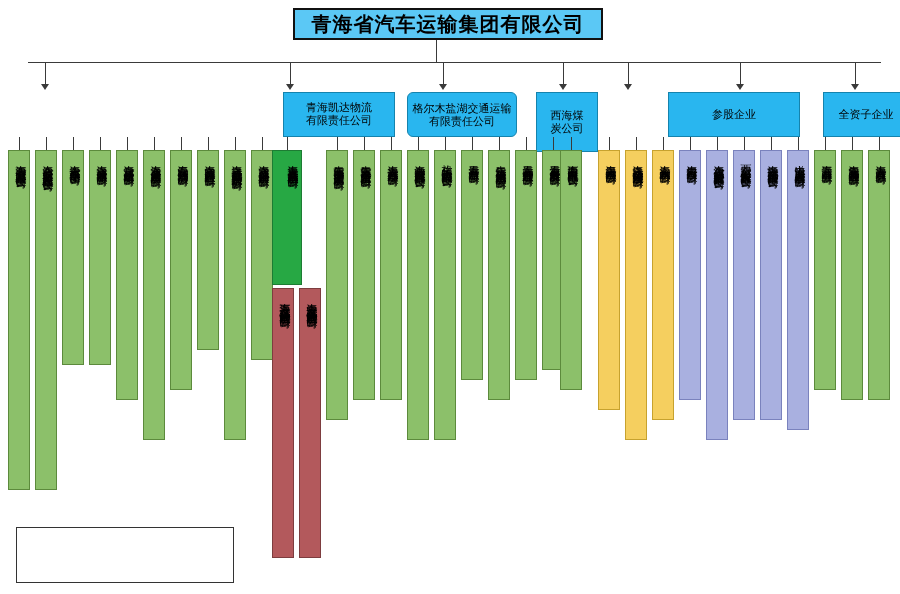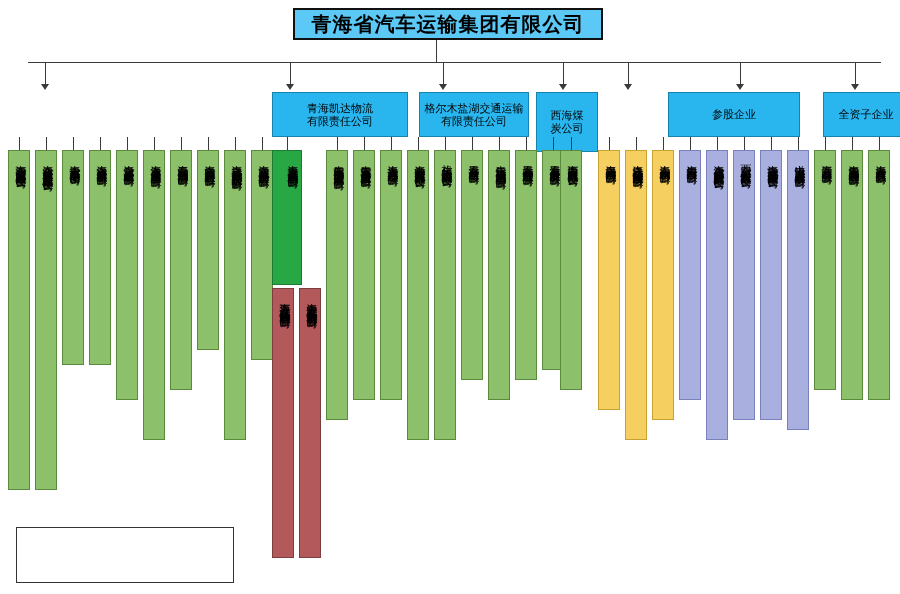--- a/index.html
+++ b/index.html
@@ -87,27 +87,27 @@
 </head>
 <body>
 
 <div id="root">
 
   <div class="node title" style="left:281px;top:8px;width:310px;height:32px;">青海省汽车运输集团有限公司</div>
 
   <div class="ln vline" style="left:436px;top:40px;height:22px;"></div>
   <div class="ln hline" style="left:28px;top:62px;width:853px;"></div>
 
-  <div class="node lvl2" style="left:272px;top:92px;width:136px;height:45px;">
+  <div class="node lvl2" style="left:283px;top:92px;width:112px;height:45px;font-family:Liberation Mono, monospace;">
     <div>
       <span>青海凯达物流</span>
       <span>有限责任公司</span>
     </div>
   </div>
-  <div class="node lvl2" style="left:419px;top:92px;width:110px;height:45px;">
+  <div class="node lvl2" style="left:407px;top:92px;width:110px;height:45px;border-radius:6px;">
     <div>
       <span>格尔木盐湖交通运输</span>
       <span>有限责任公司</span>
     </div>
   </div>
   <div class="node lvl2" style="left:536px;top:92px;width:62px;height:60px;">
     <div>
       <span>西海煤</span>
       <span>炭公司</span>
     </div>

